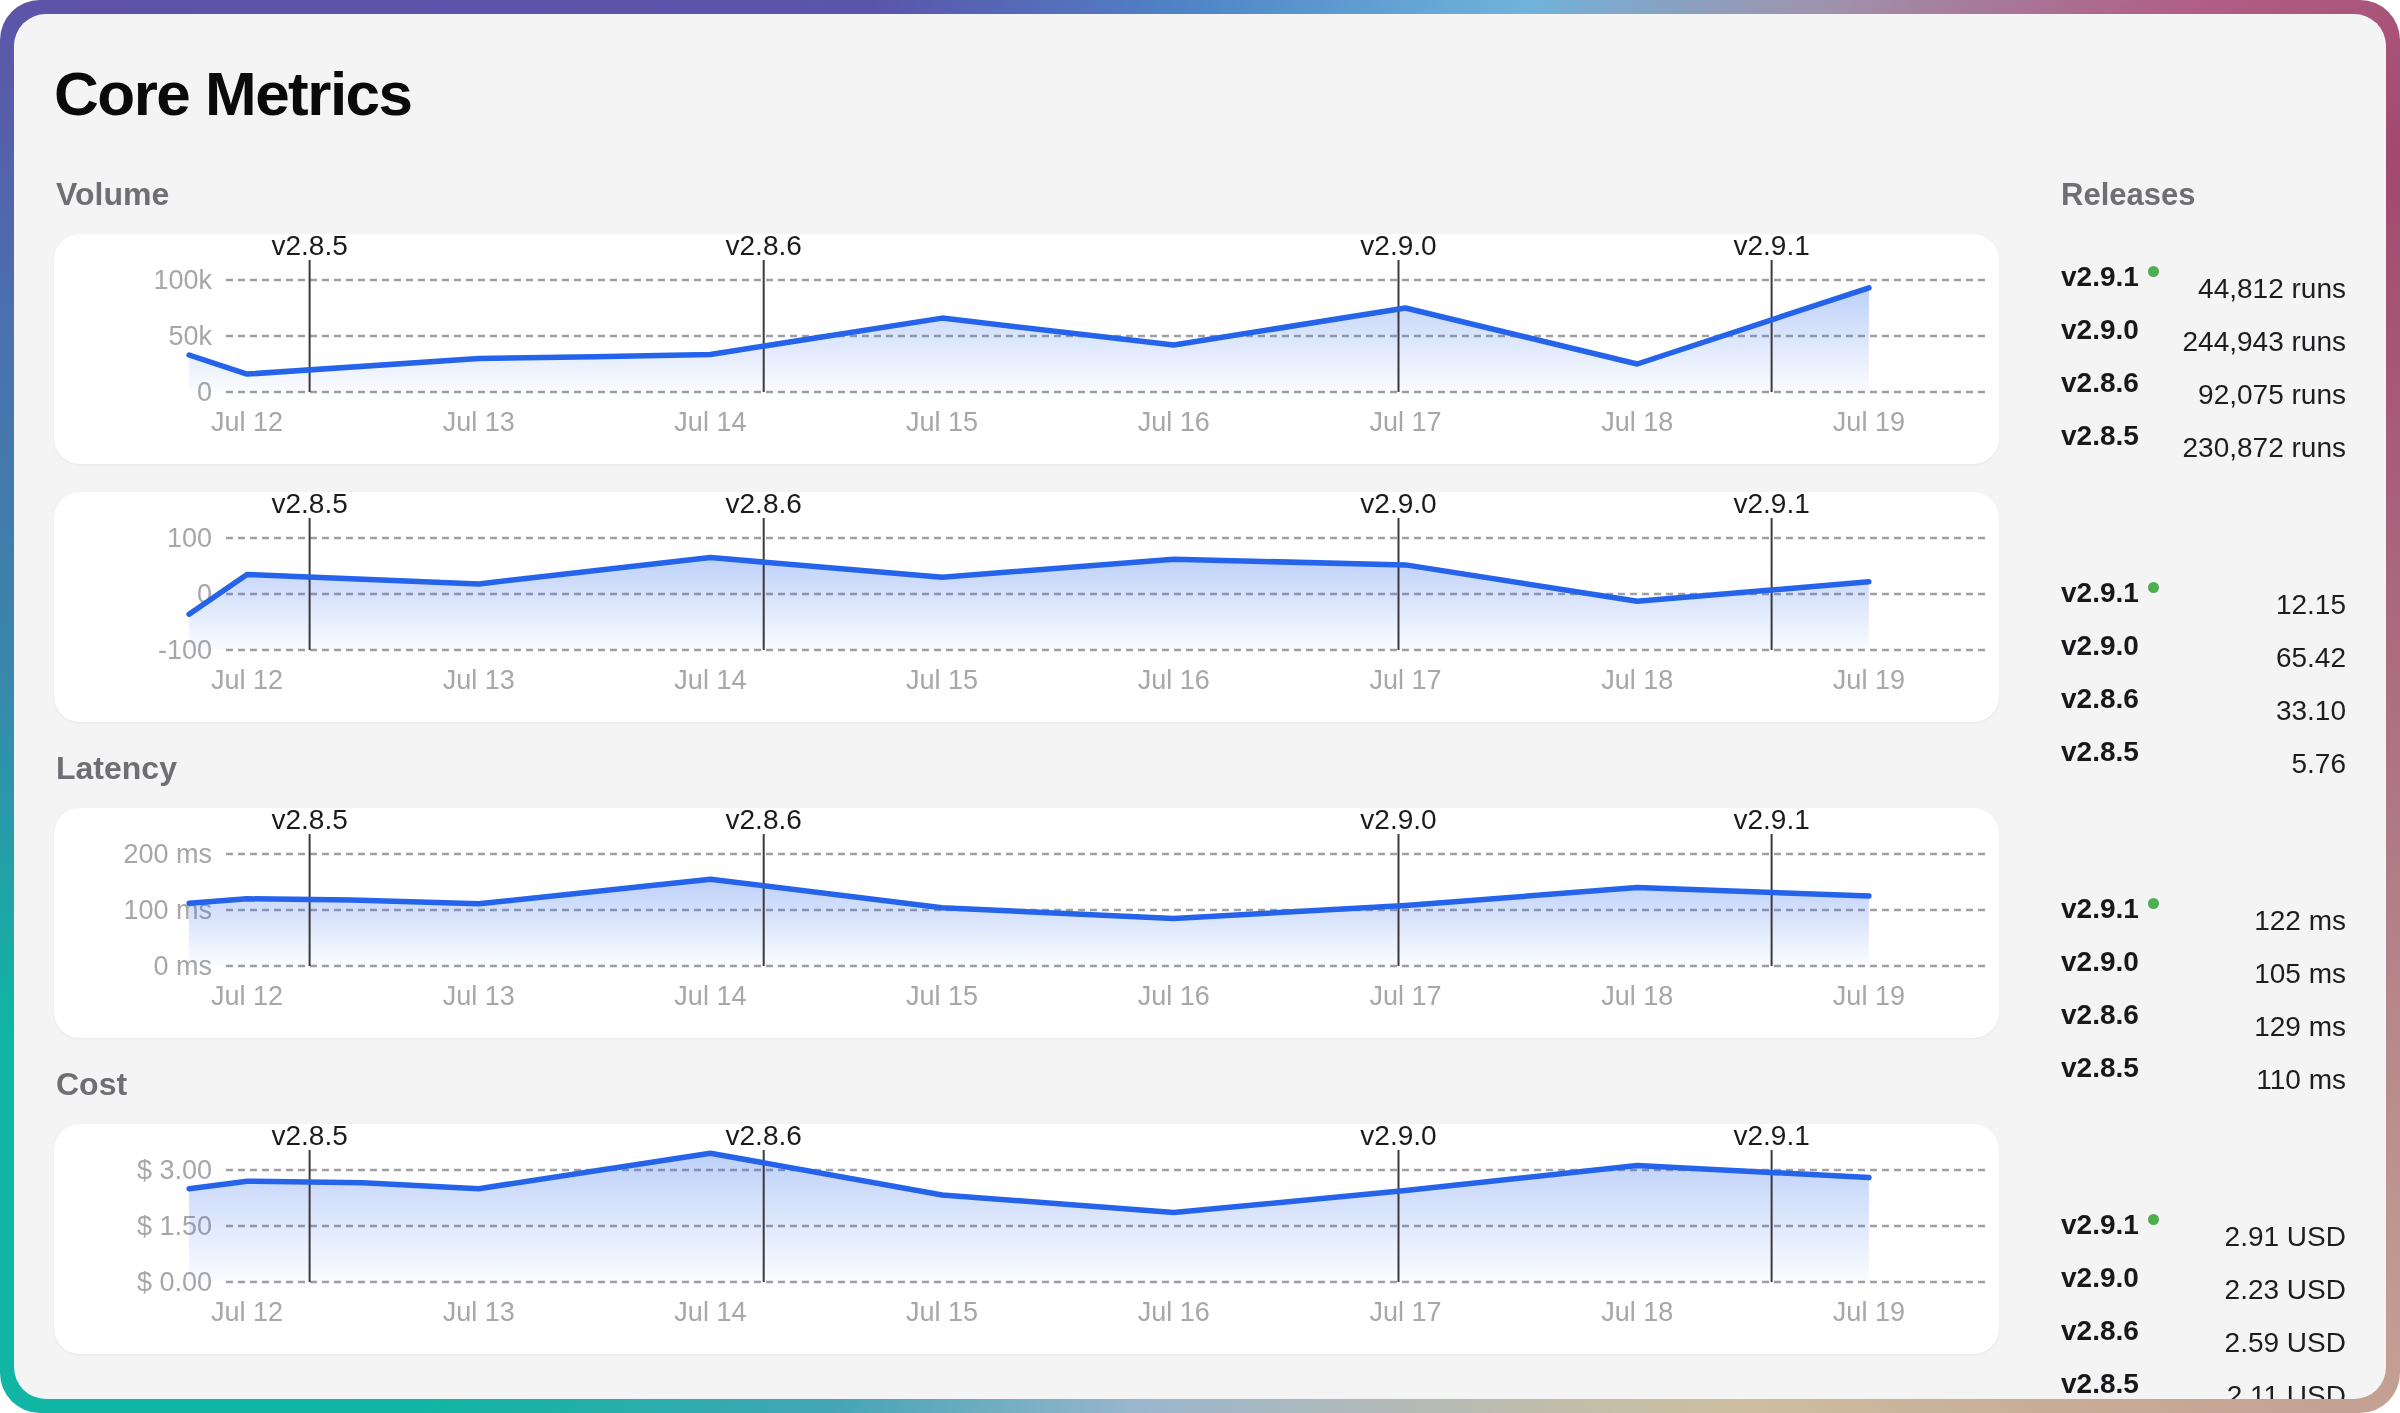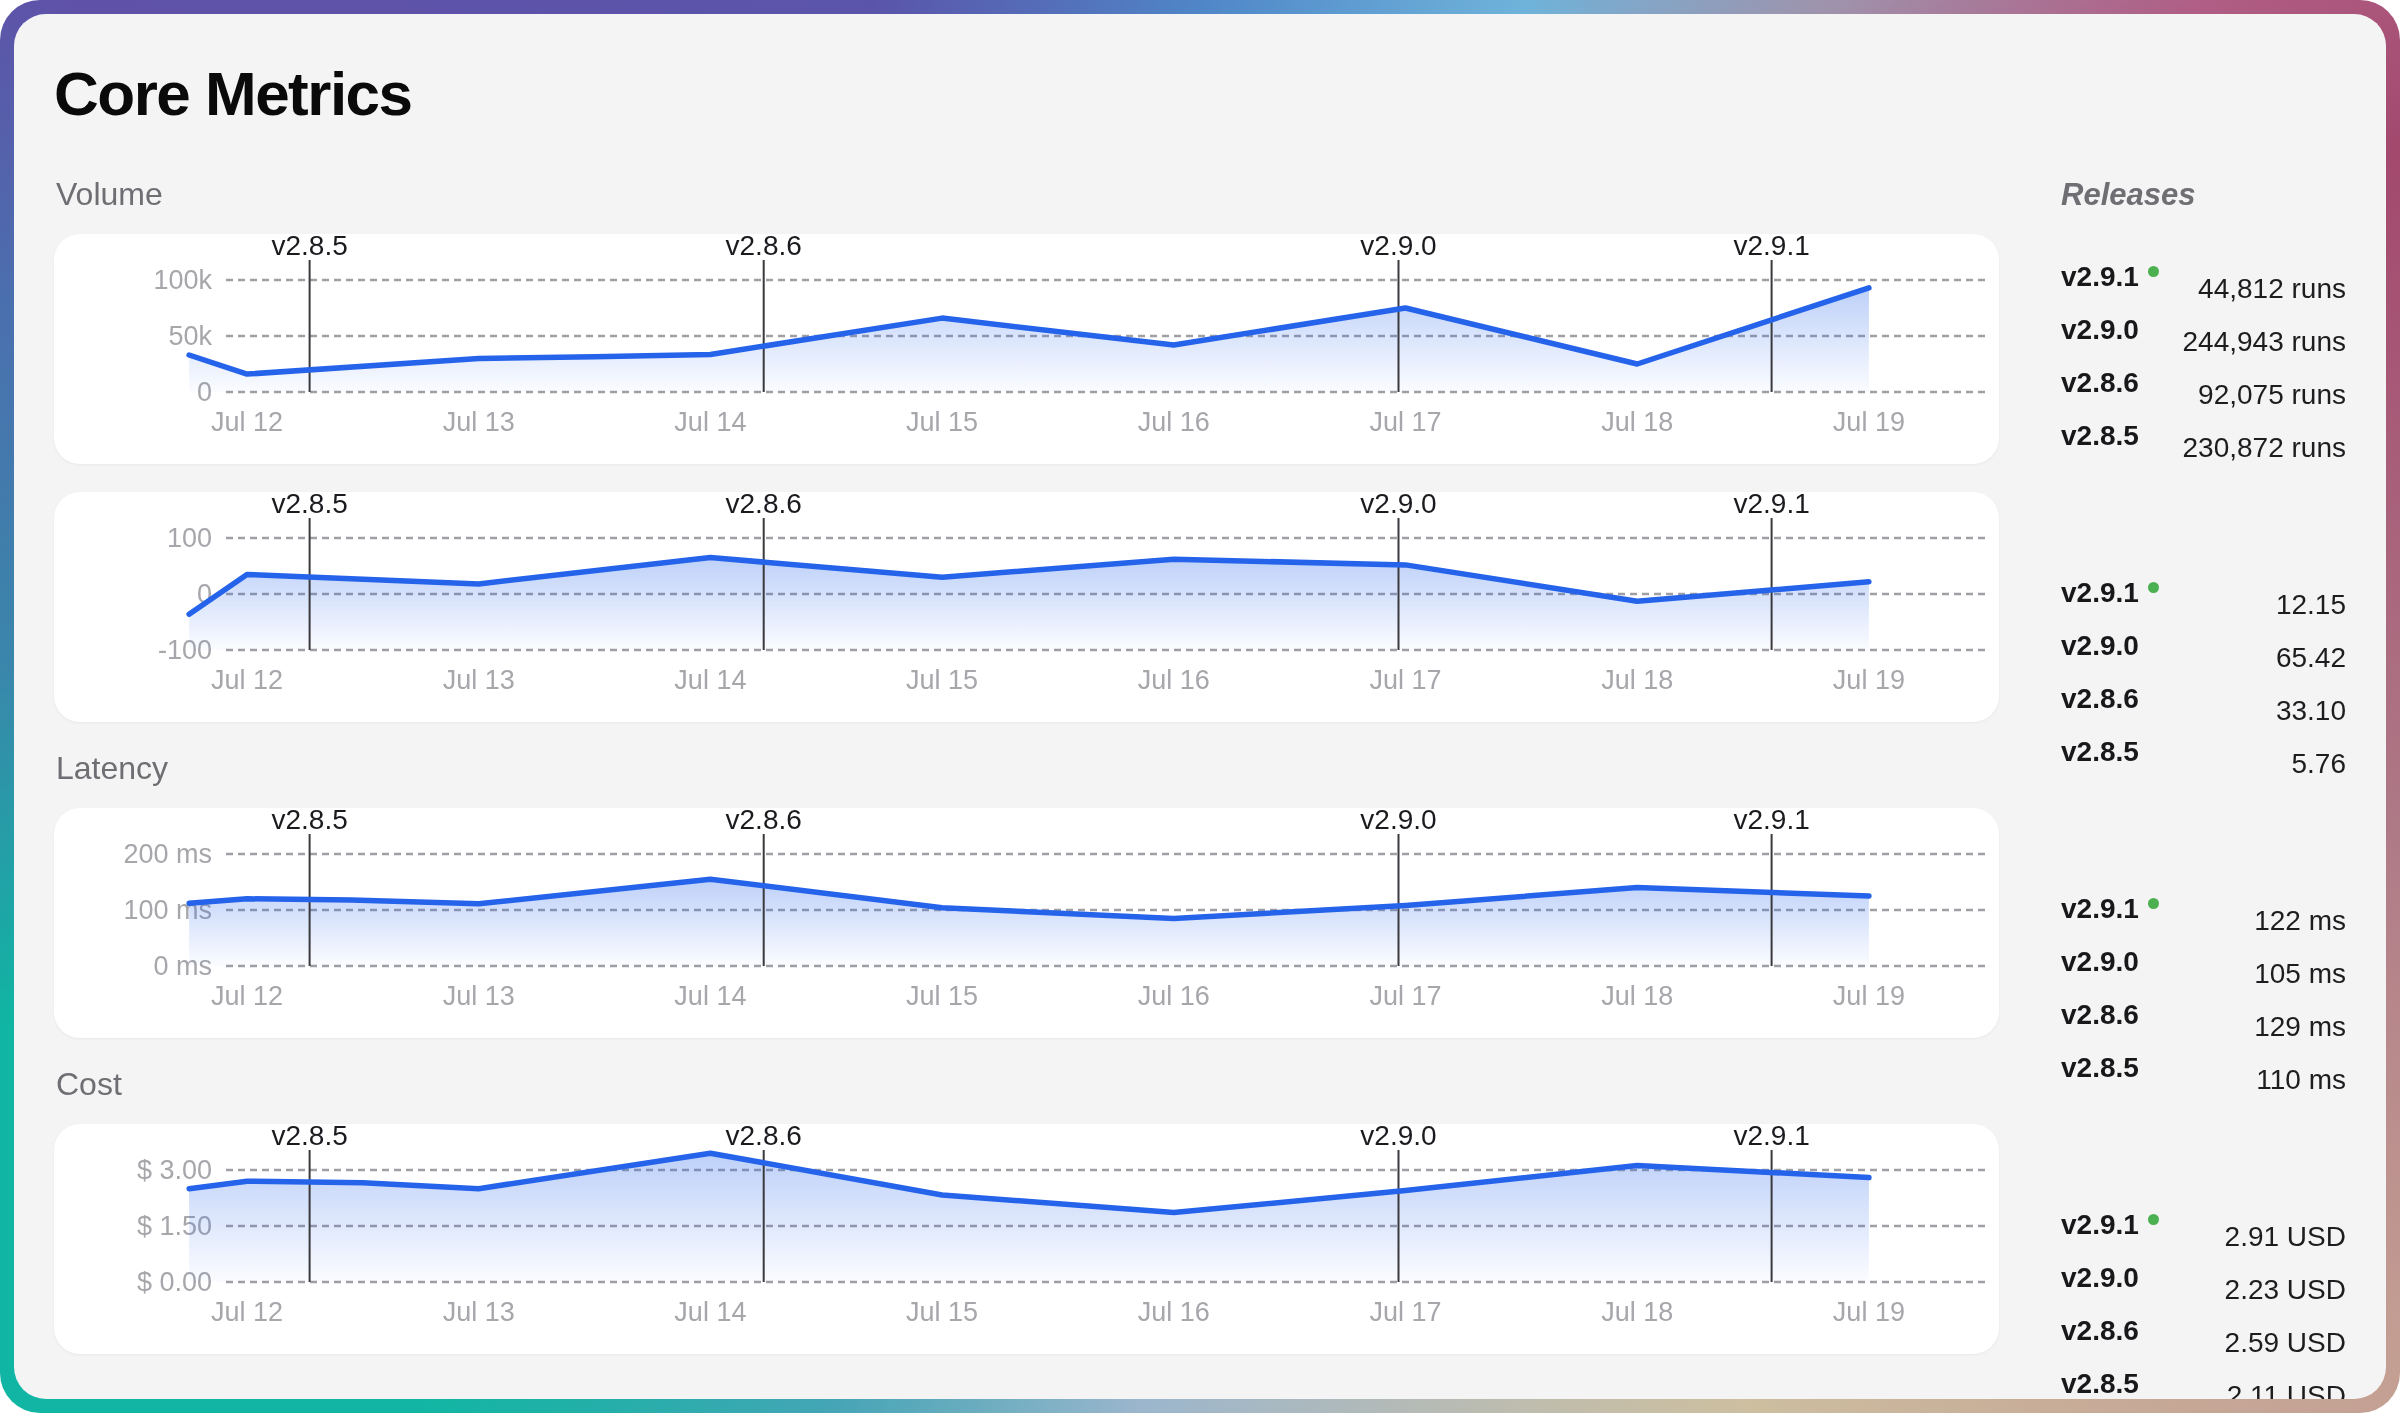--- a/index.html
+++ b/index.html
@@ -19,33 +19,33 @@
   .page{
     position:absolute;inset:14px;border-radius:32px;background:#f4f4f5;
     box-sizing:border-box;padding:32px 40px;overflow:hidden;
   }
   h1.title{
     margin:12px 0 0 0;font-size:62px;font-weight:700;color:#0a0a0a;
     letter-spacing:-1.5px;line-height:72px;
   }
   .layout{display:flex;margin-top:46px;}
   .charts-col{width:1945px;flex:none;}
-  .section-label{font-size:32px;font-weight:400;color:#6e6e73;line-height:36px;margin:0 0 22px 2px;}
+  .section-label{font-size:32px;font-weight:700;color:#6e6e73;line-height:36px;margin:0 0 22px 2px;}
   .card{
     background:#ffffff;border-radius:26px;height:230px;margin-bottom:28px;
     box-shadow:0 1px 3px rgba(0,0,0,.05);
   }
   .card svg{display:block;width:1945px;height:230px;}
   .grid{stroke:#9f9fa5;stroke-width:2.5;stroke-dasharray:7 5;fill:none;}
   .marker{stroke:#3a3a3e;stroke-width:2;}
   .series{fill:none;stroke-width:5.5;stroke-linejoin:round;stroke-linecap:round;}
   .ylab,.xlab{font-size:27px;fill:#a6a6ab;}
   .mlab{font-size:28px;fill:#1b1b1f;font-weight:500;}
   .releases-col{flex:1;padding-left:62px;display:flex;flex-direction:column;min-width:0;}
-  .releases-header{font-size:31px;font-weight:600;color:#6e6e73;line-height:38px;margin:0 0 36px 0;font-style:italic;}
+  .releases-header{font-size:31px;font-weight:600;color:#6e6e73;line-height:38px;margin:0 0 36px 0;}
   .release-group{margin-bottom:104px;}
   .rrow{display:flex;align-items:center;height:53px;}
   .rver{font-size:28px;font-weight:700;color:#18181b;}
   .rdot{width:11px;height:11px;border-radius:50%;background:var(--accent-green,#4caf50);margin:-10px 0 0 9px;flex:none;}
   .rval{margin-left:auto;font-size:28px;color:#1d1d1f;white-space:nowrap;margin-top:24px;}
 </style>
 </head>
 <body>
 
 <div class="frame">

